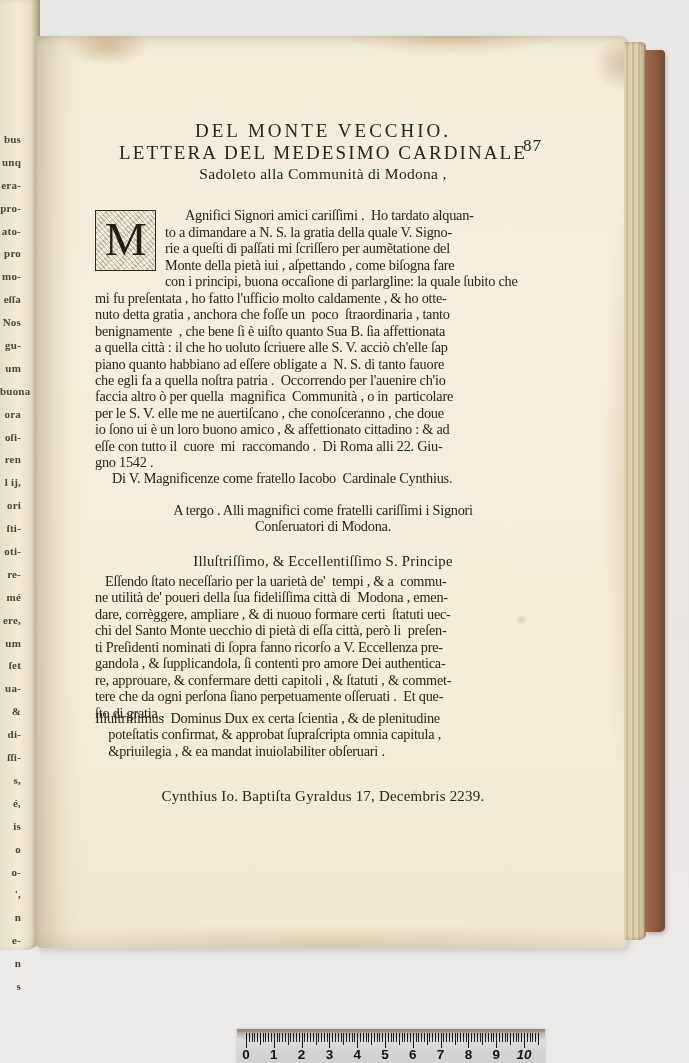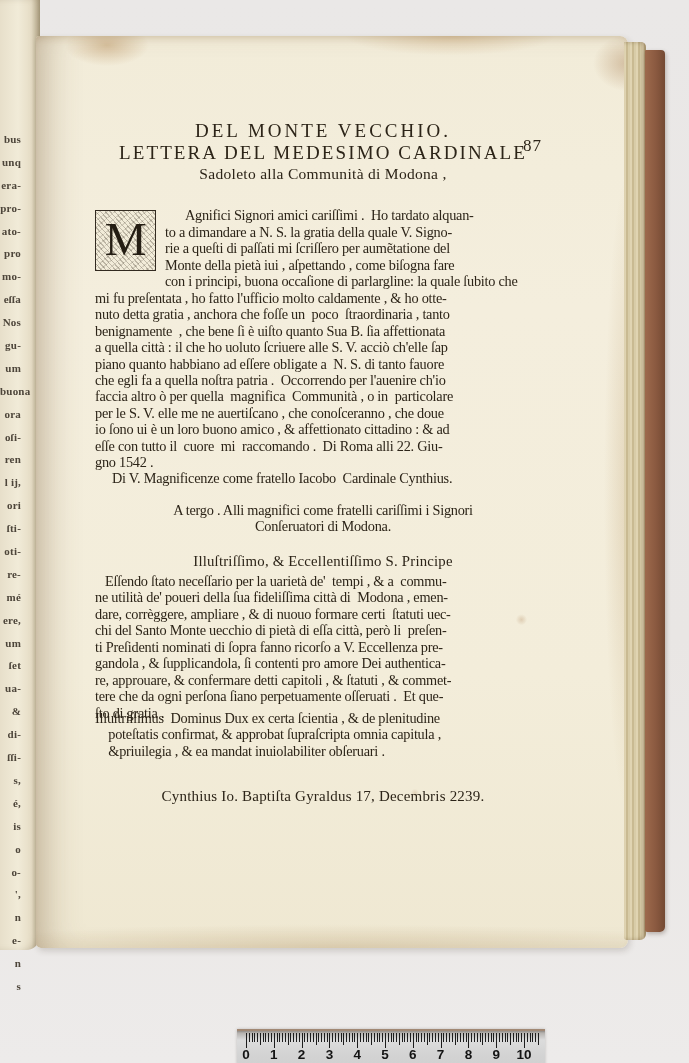--- a/index.html
+++ b/index.html
@@ -309,15 +309,15 @@
       <span style="left: 0px;">0</span>
       <span style="left: 27.8px;">1</span>
       <span style="left: 55.6px;">2</span>
       <span style="left: 83.4px;">3</span>
       <span style="left: 111.2px;">4</span>
       <span style="left: 139px;">5</span>
       <span style="left: 166.8px;">6</span>
       <span style="left: 194.6px;">7</span>
       <span style="left: 222.4px;">8</span>
       <span style="left: 250.2px;">9</span>
-      <span style="left: 278px;">10</span>
+      <span style="left: 278px; font-style: italic;">10</span>
     </div>
 </div>
 
 </body></html>

